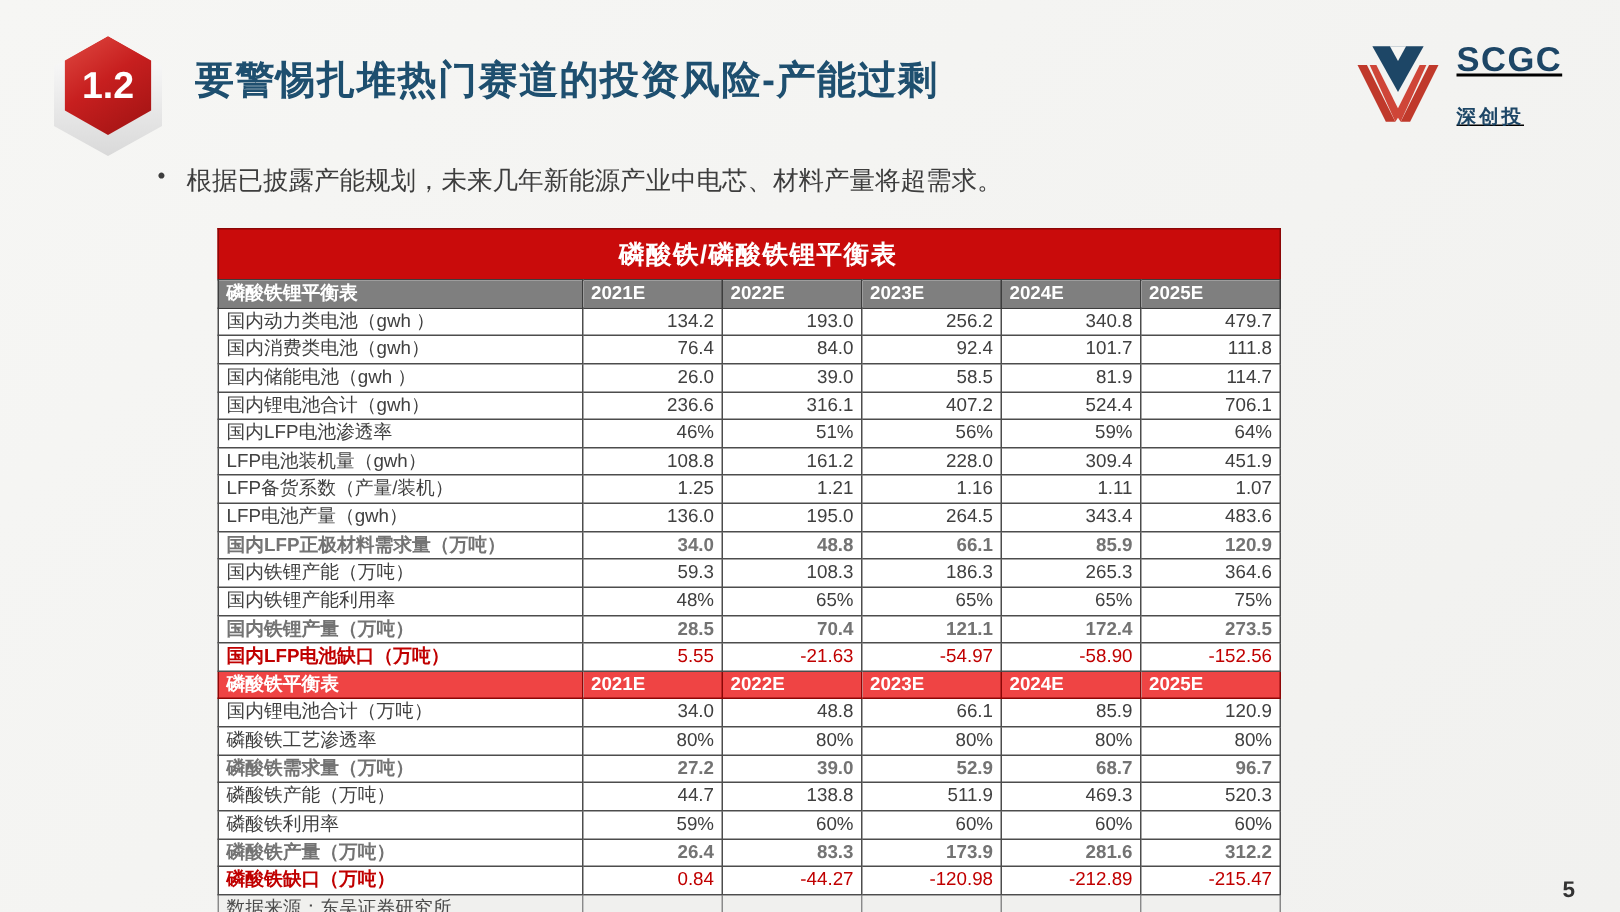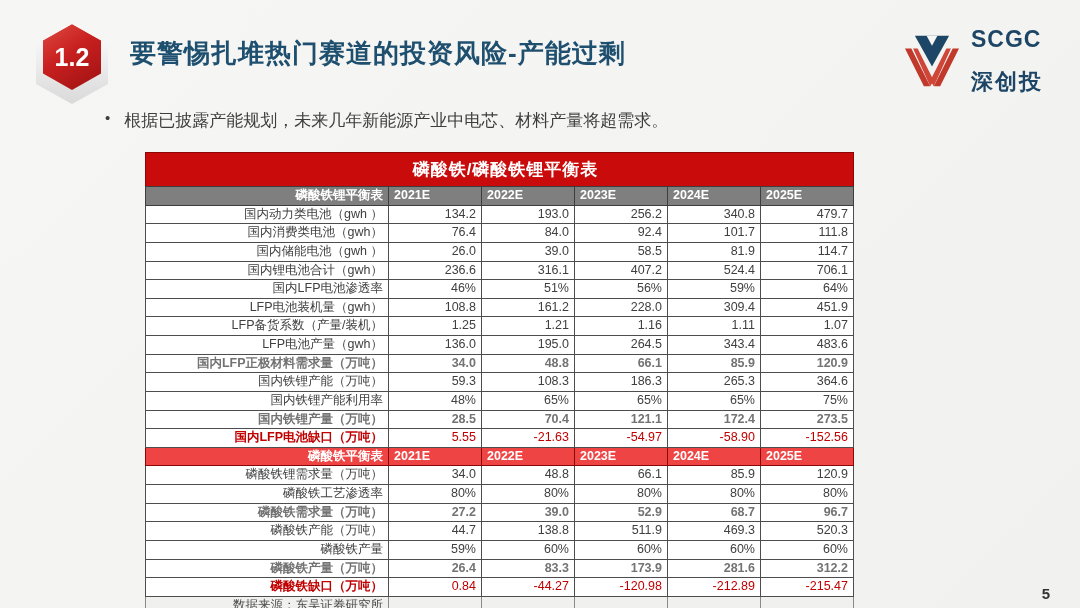--- a/index.html
+++ b/index.html
@@ -22,24 +22,24 @@
     width:58px; height:66px;
     clip-path:polygon(50% 0,100% 25%,100% 75%,50% 100%,0 75%,0 25%);
     background:linear-gradient(145deg,#e04a42 0%,#c71f1f 45%,#9e1212 100%);
     color:#fff; font-weight:bold; font-size:25px;
     display:flex; align-items:center; justify-content:center;
   }
   .page-title{
     position:absolute; left:130px; top:36px;
     font-size:26px; font-weight:bold; color:#1e4f6f; letter-spacing:1px;
   }
-  .logo{ position:absolute; left:903px; top:28px; display:flex; align-items:center; }
+  .logo{ position:absolute; left:903px; top:28px; display:flex; align-items:center;text-decoration:underline; }
   .logo-text{ margin-left:10px; color:#1d4666; line-height:1.02; }
   .logo-en{ font-size:23px; font-weight:bold; letter-spacing:1px; }
-  .logo-cn{ font-size:22px; font-weight:bold; letter-spacing:2px;margin-top:20px; }
+  .logo-cn{ font-size:13px; font-weight:bold; letter-spacing:2px;margin-top:20px; }
 
   .bullet-line{
     position:absolute; left:105px; top:109px; width:860px;
     font-size:17px; color:#3d3d3d; display:flex;
   }
   .bullet-dot{ margin-right:14px; font-size:15px; color:#3d3d3d; }
 
   
   .table-wrap{ position:absolute; left:145px; top:152px; width:709px; }
   .table-title{
@@ -49,21 +49,21 @@
   }
   table.balance{
     width:100%; border-collapse:collapse; table-layout:fixed;
     font-size:12.5px; background:#fff;
   }
   table.balance col.c0{ width:243px; }
   table.balance td{
     border:1px solid #4d4d4d; padding:1px 5px; height:17px;
     line-height:1.25; white-space:nowrap; overflow:hidden;
   }
-  td.label-cell{ text-align:right;margin-left:28px; }
+  td.label-cell{ text-align:left;margin-left:28px; }
   td.value-cell{ text-align:right; }
   tr.row-gray-header td{ background:#7f7f7f; color:#fff; font-weight:bold; border-color:#3d3d3d; }
   tr.row-red-header  td{ background:#ef4444; color:#fff; font-weight:bold; border-color:#8c0606; }
   tr.row-gray-header td.value-cell, tr.row-red-header td.value-cell{ text-align:left; }
   tr.row-normal td{ color:#404040; }
   tr.row-bold td{ color:#737373; font-weight:bold; }
   tr.row-deficit td{ color:#c00000; }
   tr.row-deficit td.label-cell{ font-weight:bold; }
   tr.row-source td{ background:#f0f0ee; color:#4a4a4a; border-color:#8a8a8a; height:19px; }
 
@@ -229,21 +229,21 @@
         </tr>
         <tr class="row-red-header">
           <td class="label-cell">磷酸铁平衡表</td>
           <td class="value-cell">2021E</td>
           <td class="value-cell">2022E</td>
           <td class="value-cell">2023E</td>
           <td class="value-cell">2024E</td>
           <td class="value-cell">2025E</td>
         </tr>
         <tr class="row-normal">
-          <td class="label-cell">磷酸铁锂需求量（万吨）</td>
+          <td class="label-cell">国内锂电池合计（万吨）</td>
           <td class="value-cell">34.0</td>
           <td class="value-cell">48.8</td>
           <td class="value-cell">66.1</td>
           <td class="value-cell">85.9</td>
           <td class="value-cell">120.9</td>
         </tr>
         <tr class="row-normal">
           <td class="label-cell">磷酸铁工艺渗透率</td>
           <td class="value-cell">80%</td>
           <td class="value-cell">80%</td>
@@ -261,21 +261,21 @@
         </tr>
         <tr class="row-normal">
           <td class="label-cell">磷酸铁产能（万吨）</td>
           <td class="value-cell">44.7</td>
           <td class="value-cell">138.8</td>
           <td class="value-cell">511.9</td>
           <td class="value-cell">469.3</td>
           <td class="value-cell">520.3</td>
         </tr>
         <tr class="row-normal">
-          <td class="label-cell">磷酸铁产量</td>
+          <td class="label-cell">磷酸铁利用率</td>
           <td class="value-cell">59%</td>
           <td class="value-cell">60%</td>
           <td class="value-cell">60%</td>
           <td class="value-cell">60%</td>
           <td class="value-cell">60%</td>
         </tr>
         <tr class="row-bold">
           <td class="label-cell">磷酸铁产量（万吨）</td>
           <td class="value-cell">26.4</td>
           <td class="value-cell">83.3</td>

